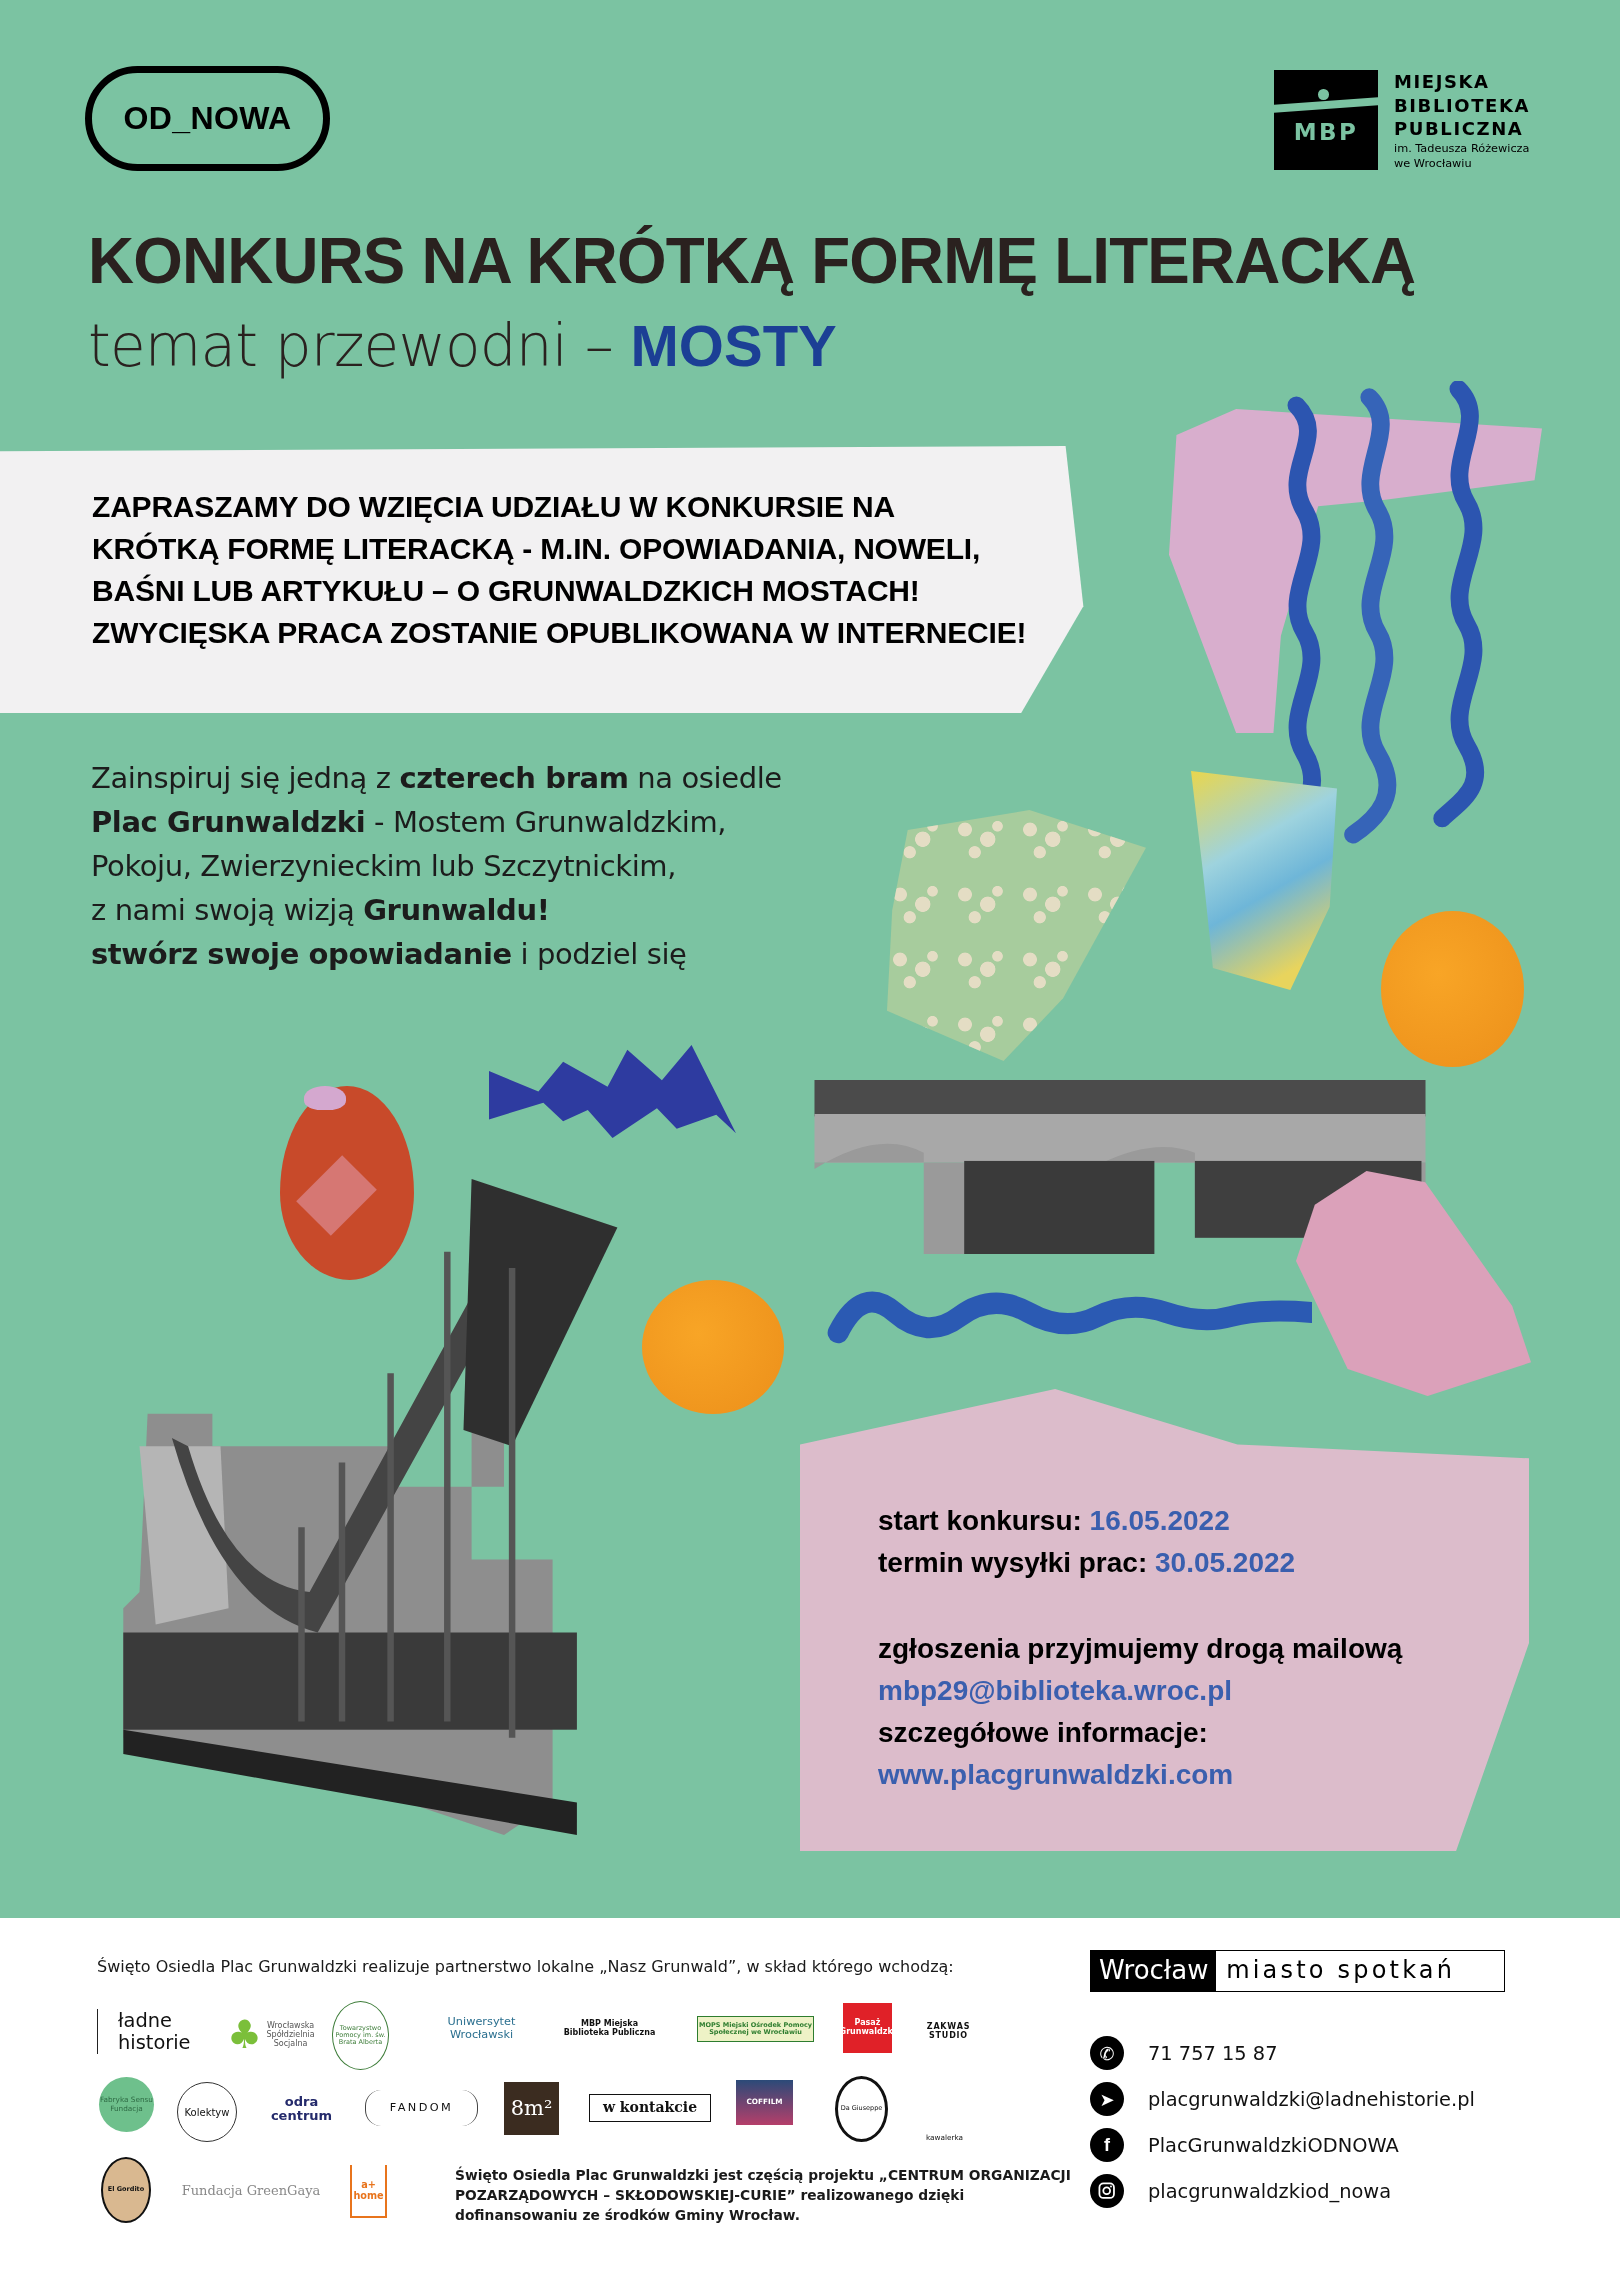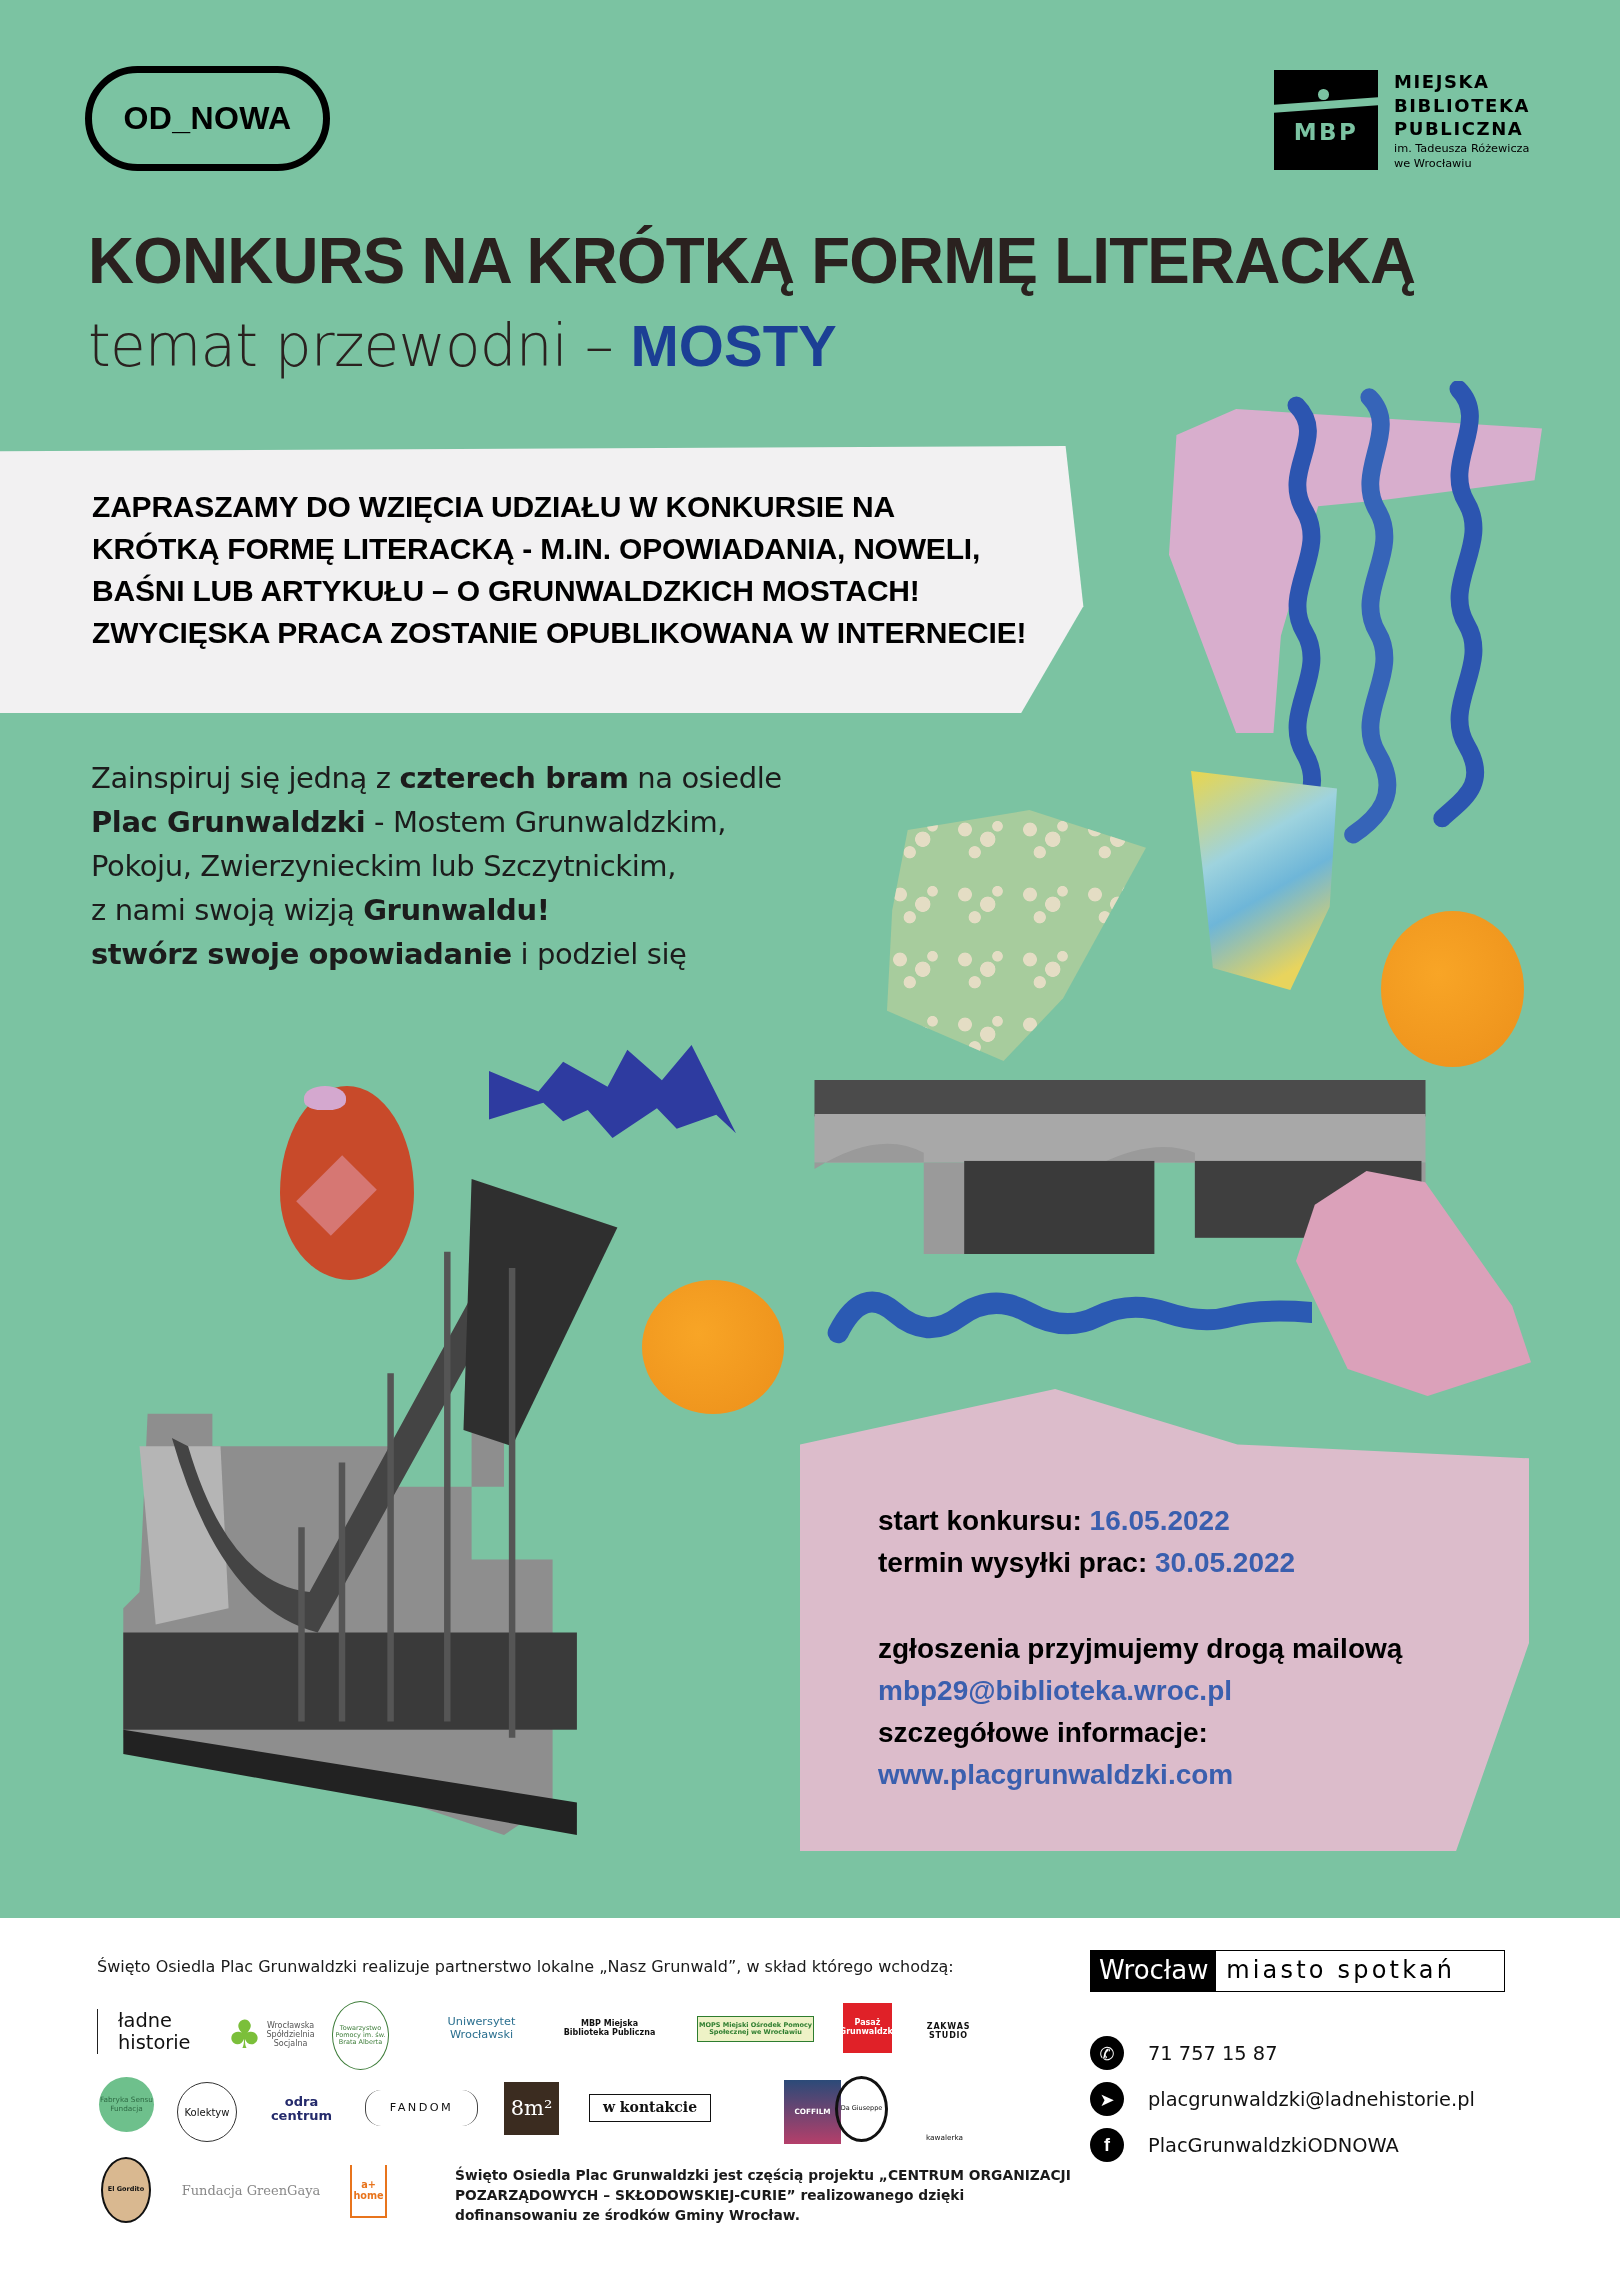--- a/index.html
+++ b/index.html
@@ -199,21 +199,21 @@
   <div class="logo" style="left:697px;top:2016px;width:117px;height:26px;background:#eef2c6;border:1.6px solid #2e7d2f;color:#2e7d2f;font-size:6.5px;font-weight:700;">MOPS Miejski Ośrodek Pomocy Społecznej we Wrocławiu</div>
   <div class="logo" style="left:843px;top:2003px;width:49px;height:50px;background:#e02128;color:#fff;font-size:8px;font-weight:700;">Pasaż Grunwaldzki</div>
   <div class="logo" style="left:924px;top:2005px;width:49px;height:53px;font-size:8px;font-weight:700;letter-spacing:0.8px;">ZAKWAS STUDIO</div>
 
   <div class="logo" style="left:99px;top:2077px;width:55px;height:55px;border-radius:50%;background:#6ec08c;color:#2f6b45;font-size:7.3px;">Fabryka Sensu Fundacja</div>
   <div class="logo" style="left:177px;top:2082px;width:60px;height:60px;border-radius:50%;border:0.8px solid #333;font-size:10px;">Kolektyw</div>
   <div class="logo" style="left:263px;top:2092px;width:77px;height:34px;color:#242a6b;font-weight:700;font-size:13px;">odra centrum</div>
   <div class="logo" style="left:365px;top:2090px;width:113px;height:36px;border-left:1.6px solid #444;border-right:1.6px solid #444;border-radius:16px;letter-spacing:2.4px;font-size:11.3px;">FANDOM</div>
   <div class="logo" style="left:504px;top:2082px;width:55px;height:53px;background:#3b2c20;color:#fff;font-size:21px;font-family:'DejaVu Serif',serif;">8m²</div>
   <div class="logo" style="left:589px;top:2094px;width:122px;height:28px;border:1.6px solid #111;font-family:'DejaVu Serif',serif;font-weight:700;font-size:14px;">w kontakcie</div>
-  <div class="logo" style="left:736px;top:2080px;width:57px;height:64px;background:linear-gradient(180deg,#2b4a78,#b53f6a);color:#fff;font-size:7.3px;font-weight:700;margin-left:48px;">COFFILM</div>
+  <div class="logo" style="left:736px;top:2080px;width:57px;height:45px;background:linear-gradient(180deg,#2b4a78,#b53f6a);color:#fff;font-size:7.3px;font-weight:700;">COFFILM</div>
   <div class="logo" style="left:835px;top:2076px;width:53px;height:66px;border-radius:50%;border:3.2px solid #111;font-size:6.5px;">Da Giuseppe</div>
   <div class="logo" style="left:920px;top:2085px;width:49px;height:57px;font-size:7.3px;align-items:flex-end;">kawalerka</div>
 
   <div class="logo" style="left:101px;top:2157px;width:50px;height:66px;border-radius:50%;background:#d9b890;border:2.4px solid #111;font-size:6.5px;font-weight:700;">El Gordito</div>
   <div class="logo" style="left:178px;top:2171px;width:146px;height:41px;color:#888;font-family:'DejaVu Serif',serif;font-size:13px;">Fundacja GreenGaya</div>
   <div class="logo" style="left:350px;top:2165px;width:37px;height:53px;border:2.4px solid #e8741c;border-top:none;color:#e8741c;font-size:9.7px;font-weight:700;text-align:center;">a+ home</div>
 </div>
 
 <div class="footer-note">
   <div>Święto Osiedla Plac Grunwaldzki jest częścią projektu „CENTRUM ORGANIZACJI</div>
@@ -232,14 +232,24 @@
     <span class="tx">71 757 15 87</span>
   </div>
   <div class="contact">
     <span class="ic">➤</span>
     <span class="tx">placgrunwaldzki@ladnehistorie.pl</span>
   </div>
   <div class="contact">
     <span class="ic" style="font-weight:700;font-family:'Liberation Sans',sans-serif;">f</span>
     <span class="tx">PlacGrunwaldzkiODNOWA</span>
   </div>
+  <div class="contact">
+    <span class="ic">
+      <svg width="19.4" height="19.4" viewBox="0 0 24 24">
+          <rect x="3" y="3" width="18" height="18" rx="5" stroke="#fff" stroke-width="2.2" fill="none"></rect>
+          <circle cx="12" cy="12" r="4.2" stroke="#fff" stroke-width="2.2" fill="none"></circle>
+          <circle cx="17.3" cy="6.7" r="1.2" fill="#fff"></circle>
+        </svg>
+    </span>
+    <span class="tx">placgrunwaldzkiod_nowa</span>
+  </div>
 </div>
 
 
 </body></html>

